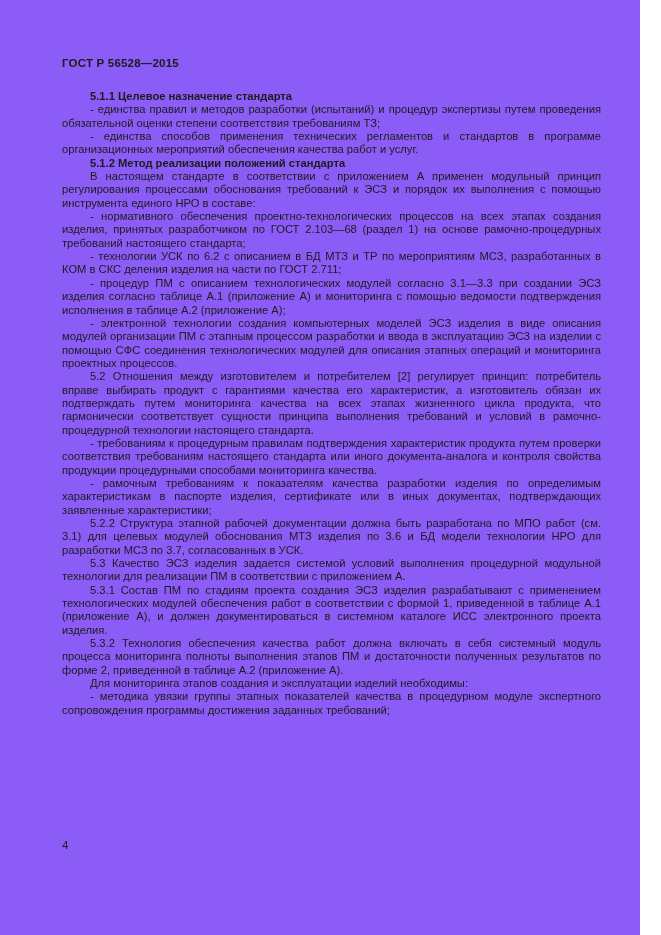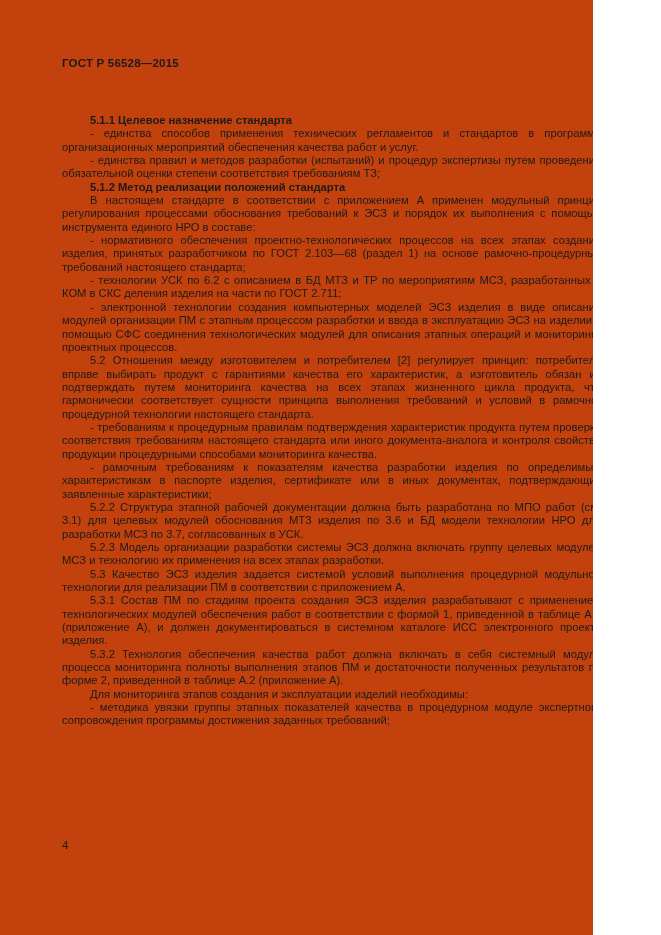--- a/index.html
+++ b/index.html
@@ -2,23 +2,23 @@
 <html><head>
 <meta charset="utf-8">
 <style>
   html, body {
     margin: 0;
     padding: 0;
     background: #ffffff;
   }
   .page {
     position: relative;
-    width: 593px;
+    width: 640px;
     height: 935px;
-    background: #c2410c;
+    background: #8b5cf6;
     overflow: hidden;
     font-family: "Liberation Sans", sans-serif;
     color: #1c1c1c;
   }
   .doc-header {
     position: absolute;
     left: 62px;
     top: 57px;
     font-size: 11.5px;
     font-weight: bold;
@@ -27,21 +27,20 @@
   }
   .doc-body {
     position: absolute;
     left: 62px;
     top: 90px;
     width: 539px;
     font-size: 11.2px;
     line-height: 13.35px;
     text-align: justify;
     color: #1c1c1c;
-    margin-top: 24px;
   }
   .para {
     margin: 0;
     text-indent: 28px;
   }
   .para.heading {
     font-weight: bold;
     text-align: left;
   }
   .page-number {
@@ -53,32 +52,32 @@
   }
 </style>
 </head>
 <body>
 
 <div class="page">
   <div class="doc-header">ГОСТ Р 56528—2015</div>
 
   <div class="doc-body">
       <p class="para heading">5.1.1 Целевое назначение стандарта</p>
+      <p class="para">- единства правил и методов разработки (испытаний) и процедур экспертизы путем проведения обязательной оценки степени соответствия требованиям ТЗ;</p>
       <p class="para">- единства способов применения технических регламентов и стандартов в программе организационных мероприятий обеспечения качества работ и услуг.</p>
-      <p class="para">- единства правил и методов разработки (испытаний) и процедур экспертизы путем проведения обязательной оценки степени соответствия требованиям ТЗ;</p>
       <p class="para heading">5.1.2 Метод реализации положений стандарта</p>
       <p class="para">В настоящем стандарте в соответствии с приложением А применен модульный принцип регулирования процессами обоснования требований к ЭСЗ и порядок их выполнения с помощью инструмента единого НРО в составе:</p>
       <p class="para">- нормативного обеспечения проектно-технологических процессов на всех этапах создания изделия, принятых разработчиком по ГОСТ 2.103—68 (раздел 1) на основе рамочно-процедурных требований настоящего стандарта;</p>
       <p class="para">- технологии УСК по 6.2 с описанием в БД МТЗ и ТР по мероприятиям МСЗ, разработанных в КОМ в СКС деления изделия на части по ГОСТ 2.711;</p>
+      <p class="para">- процедур ПМ с описанием технологических модулей согласно 3.1—3.3 при создании ЭСЗ изделия согласно таблице А.1 (приложение А) и мониторинга с помощью ведомости подтверждения исполнения в таблице А.2 (приложение А);</p>
       <p class="para">- электронной технологии создания компьютерных моделей ЭСЗ изделия в виде описания модулей организации ПМ с этапным процессом разработки и ввода в эксплуатацию ЭСЗ на изделии с помощью СФС соединения технологических модулей для описания этапных операций и мониторинга проектных процессов.</p>
       <p class="para">5.2 Отношения между изготовителем и потребителем [2] регулирует принцип: потребитель вправе выбирать продукт с гарантиями качества его характеристик, а изготовитель обязан их подтверждать путем мониторинга качества на всех этапах жизненного цикла продукта, что гармонически соответствует сущности принципа выполнения требований и условий в рамочно-процедурной технологии настоящего стандарта.</p>
       <p class="para">- требованиям к процедурным правилам подтверждения характеристик продукта путем проверки соответствия требованиям настоящего стандарта или иного документа-аналога и контроля свойства продукции процедурными способами мониторинга качества.</p>
       <p class="para">- рамочным требованиям к показателям качества разработки изделия по определимым характеристикам в паспорте изделия, сертификате или в иных документах, подтверждающих заявленные характеристики;</p>
       <p class="para">5.2.2 Структура этапной рабочей документации должна быть разработана по МПО работ (см. 3.1) для целевых модулей обоснования МТЗ изделия по 3.6 и БД модели технологии НРО для разработки МСЗ по 3.7, согласованных в УСК.</p>
-      <p class="para">5.2.3 Модель организации разработки системы ЭСЗ должна включать группу целевых модулей МСЗ и технологию их применения на всех этапах разработки.</p>
       <p class="para">5.3 Качество ЭСЗ изделия задается системой условий выполнения процедурной модульной технологии для реализации ПМ в соответствии с приложением А.</p>
       <p class="para">5.3.1 Состав ПМ по стадиям проекта создания ЭСЗ изделия разрабатывают с применением технологических модулей обеспечения работ в соответствии с формой 1, приведенной в таблице А.1 (приложение А), и должен документироваться в системном каталоге ИСС электронного проекта изделия.</p>
       <p class="para">5.3.2 Технология обеспечения качества работ должна включать в себя системный модуль процесса мониторинга полноты выполнения этапов ПМ и достаточности полученных результатов по форме 2, приведенной в таблице А.2 (приложение А).</p>
       <p class="para">Для мониторинга этапов создания и эксплуатации изделий необходимы:</p>
       <p class="para">- методика увязки группы этапных показателей качества в процедурном модуле экспертного сопровождения программы достижения заданных требований;</p>
     </div>
 
   <div class="page-number">4</div>
 </div>
 

